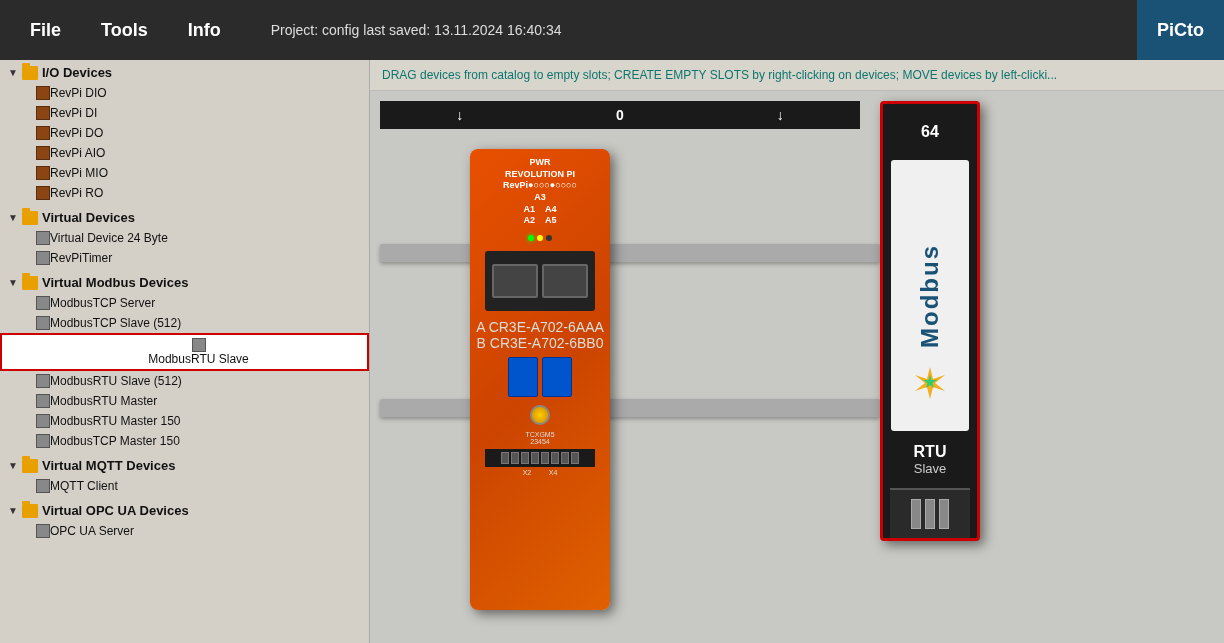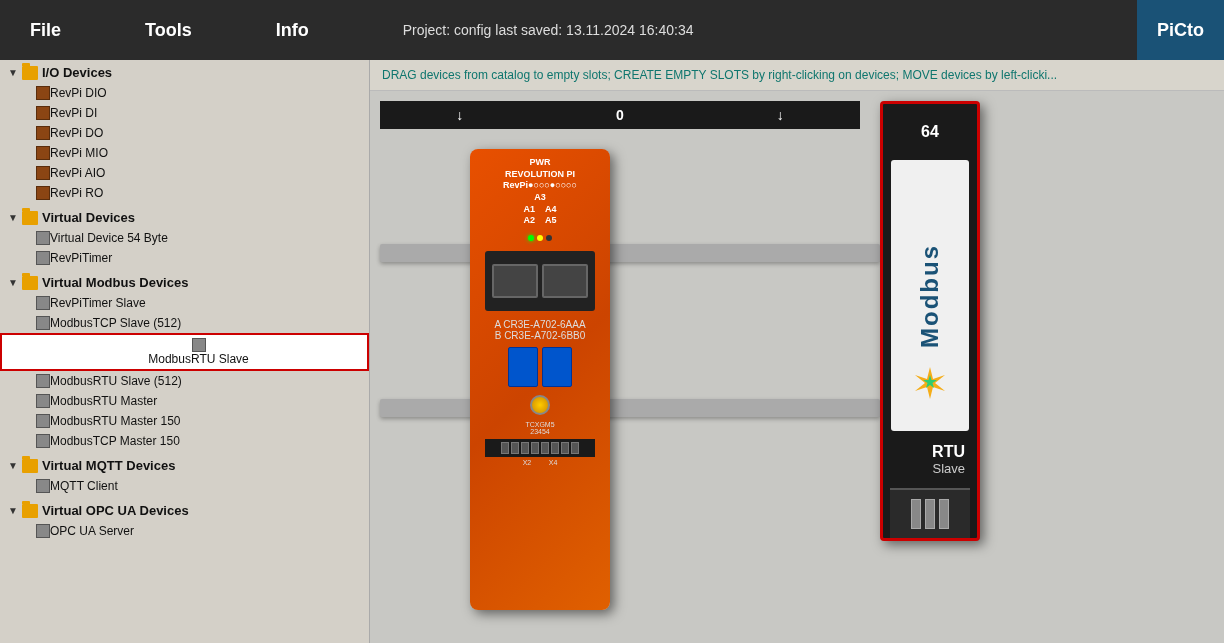--- a/index.html
+++ b/index.html
@@ -6,21 +6,21 @@
     body { font-family: Arial, sans-serif; background: #c8c8c8; width: 1224px; height: 643px; overflow: hidden; }
 
     
     #menubar {
       background: #2b2b2b;
       color: #fff;
       height: 60px;
       display: flex;
       align-items: center;
       padding: 0 20px;
-      gap: 64px;
+      gap: 20px;
       position: relative;
     }
     .menu-item {
       font-size: 18px;
       font-weight: bold;
       color: #fff;
       cursor: pointer;
       padding: 8px 10px;
     }
     #project-info {
@@ -312,21 +312,21 @@
     .modbus-logo {
       position: absolute;
       bottom: 30px;
       left: 50%;
       transform: translateX(-50%);
     }
     .modbus-card-dark-bottom {
       width: 100%;
       background: #1a1a1a;
       padding: 8px 12px;
-      text-align: right;
+      text-align: center;
     }
     .rtu-label {
       color: #fff;
       font-size: 16px;
       font-weight: bold;
     }
     .slave-label {
       color: #ccc;
       font-size: 13px;
     }
@@ -391,55 +391,55 @@
           <div class="tree-item">
             <span class="device-icon-brown"></span>
             <span>RevPi DI</span>
           </div>
           <div class="tree-item">
             <span class="device-icon-brown"></span>
             <span>RevPi DO</span>
           </div>
           <div class="tree-item">
             <span class="device-icon-brown"></span>
+            <span>RevPi AIO</span>
+          </div>
+          <div class="tree-item">
+            <span class="device-icon-brown"></span>
             <span>RevPi MIO</span>
-          </div>
-          <div class="tree-item">
-            <span class="device-icon-brown"></span>
-            <span>RevPi AIO</span>
           </div>
           <div class="tree-item">
             <span class="device-icon-brown"></span>
             <span>RevPi RO</span>
           </div>
         </div>
         <div class="tree-section">
           <div class="tree-group-header">
             <span class="expand-arrow">▼</span>
             <span class="folder-icon"></span>
             <span>Virtual Devices</span>
           </div>
           <div class="tree-item">
             <span class="device-icon"></span>
-            <span>Virtual Device 54 Byte</span>
+            <span>Virtual Device 24 Byte</span>
           </div>
           <div class="tree-item">
             <span class="device-icon"></span>
             <span>RevPiTimer</span>
           </div>
         </div>
         <div class="tree-section">
           <div class="tree-group-header">
             <span class="expand-arrow">▼</span>
             <span class="folder-icon"></span>
             <span>Virtual Modbus Devices</span>
           </div>
           <div class="tree-item">
             <span class="device-icon"></span>
-            <span>RevPiTimer Slave</span>
+            <span>ModbusTCP Server</span>
           </div>
           <div class="tree-item">
             <span class="device-icon"></span>
             <span>ModbusTCP Slave (512)</span>
           </div>
           <div class="tree-item selected">
             <span class="device-icon"></span>
             <span>ModbusRTU Slave</span>
           </div>
           <div class="tree-item">
@@ -504,21 +504,21 @@
               </div>
               <div class="revpi-led-row">
                 <div class="led led-green"></div>
                 <div class="led led-yellow"></div>
                 <div class="led led-off"></div>
               </div>
               <div class="revpi-ports">
                 <div class="ethernet-port"></div>
                 <div class="ethernet-port"></div>
               </div>
-              <div style="font-size:10px;color:#ddd;text-align:center;padding:2px;">
+              <div style="font-size:14px;color:#ddd;text-align:center;padding:2px;">
                 A CR3E-A702-6AAA<br>B CR3E-A702-6BB0
               </div>
               <div class="usb-ports">
                 <div class="usb-port"></div>
                 <div class="usb-port"></div>
               </div>
               <div class="circular-port"></div>
               <div style="font-size:7px;color:#ddd;text-align:center;padding:2px;">TCXGM5<br>23454</div>
               <div class="terminal-row">
                 <div class="terminal-pin"></div>

